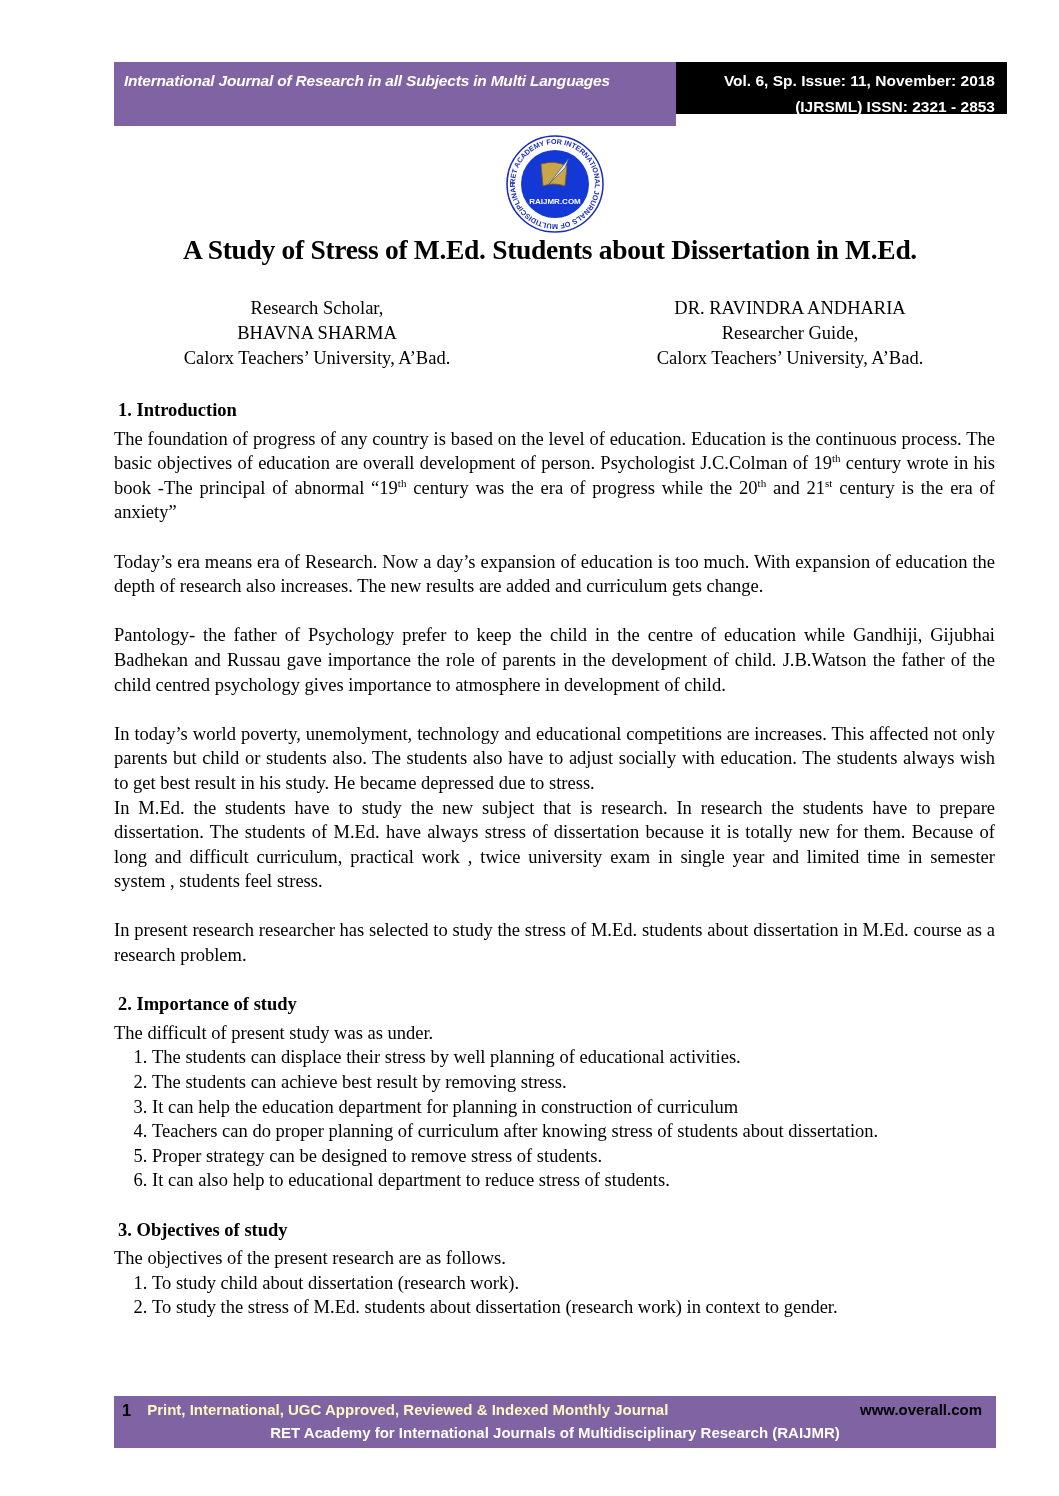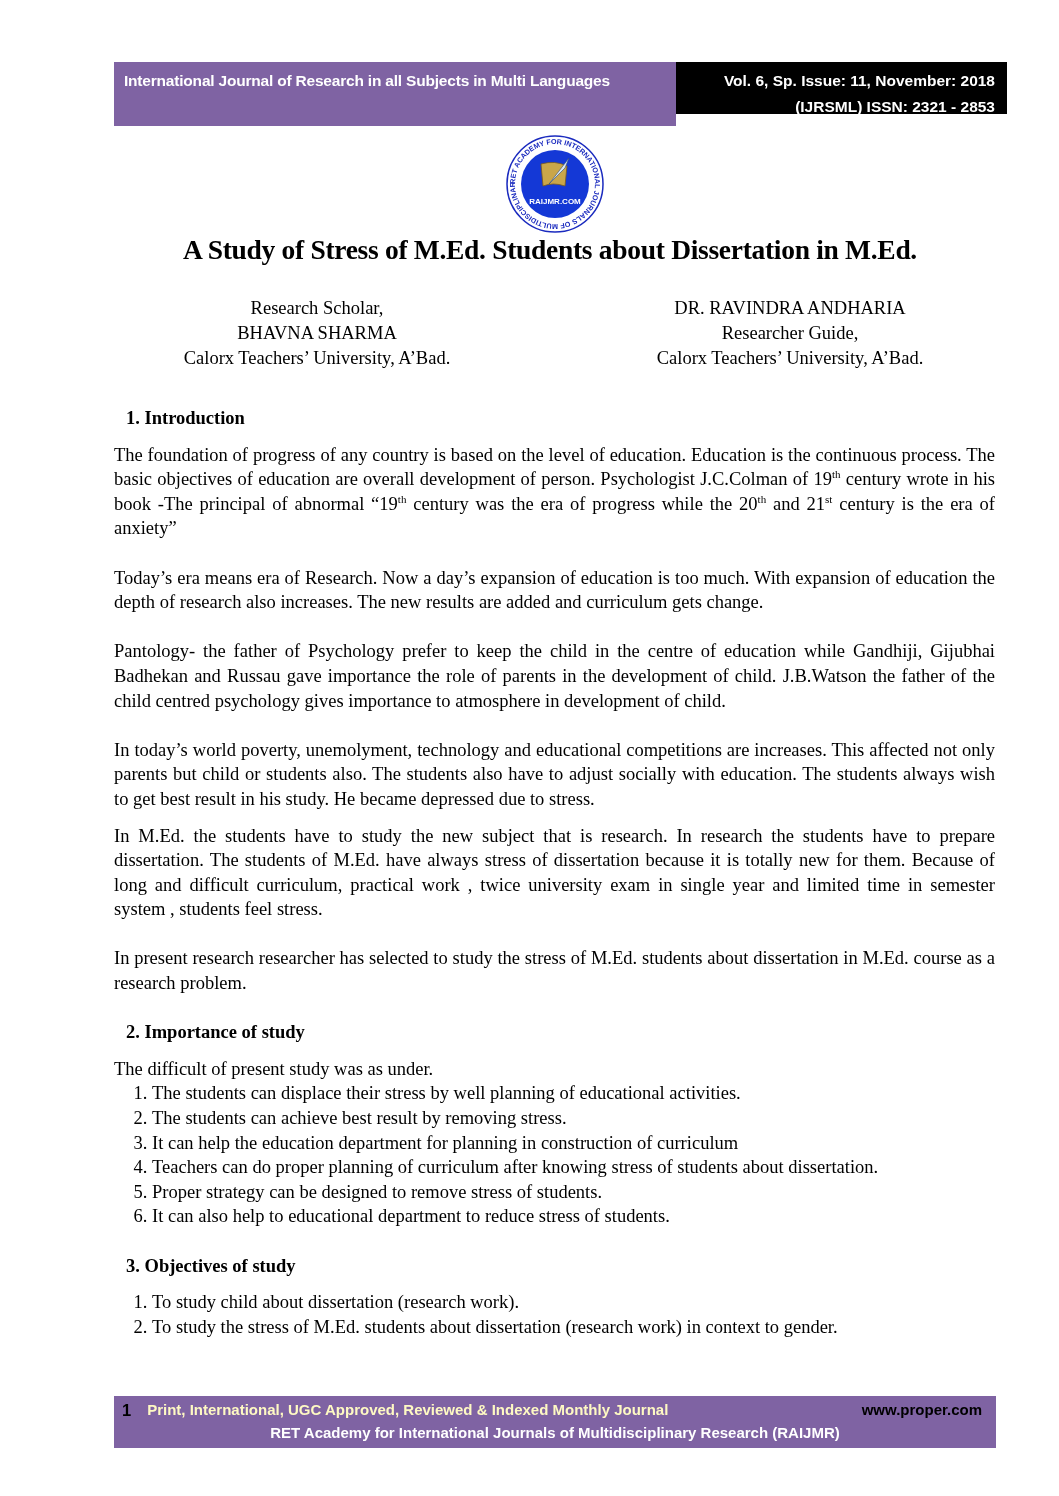--- a/index.html
+++ b/index.html
@@ -1,33 +1,33 @@
 <!DOCTYPE html>
 <html><head>
 <meta charset="utf-8">
 <style>
   html, body { margin: 0; padding: 0; background: #ffffff; }
   body { width: 1059px; height: 1496px; position: relative; overflow: hidden; }
 
   .header-bar { position: absolute; left: 114px; top: 62px; width: 893px; height: 64px; display: flex; }
-  .header-left { background: #7f63a3; width: 562px; height: 64px; color: #fff; padding: 6px 0 0 10px; box-sizing: border-box; font-family: "Liberation Sans", sans-serif; font-weight: bold; font-size: 15.5px; line-height: 26px; letter-spacing: -0.2px; }
+  .header-left { background: #7f63a3; width: 562px; height: 64px; color: #fff; padding: 6px 0 0 10px; box-sizing: border-box; font-family: "Liberation Sans", sans-serif; font-weight: bold; font-size: 15.5px; line-height: 26px; letter-spacing: -0.2px; font-style: italic; }
   .header-right { background: #000; flex: 1; height: 52px; color: #fff; box-sizing: border-box; padding: 6px 12px 0 0; text-align: right; font-family: "Liberation Sans", sans-serif; font-weight: bold; font-size: 15.5px; line-height: 26px; }
 
   .logo { position: absolute; left: 505px; top: 134px; width: 100px; height: 100px; }
 
   .title { position: absolute; left: 0; top: 234px; width: 1100px; text-align: center; font-family: "Liberation Serif", serif; font-weight: bold; font-size: 27.5px; letter-spacing: -0.3px; color: #000; }
 
   .author { position: absolute; top: 296px; width: 420px; text-align: center; font-family: "Liberation Serif", serif; font-size: 18.5px; line-height: 25px; color: #000; }
   .author.a1 { left: 107px; }
   .author.a2 { left: 580px; }
 
   .content { position: absolute; left: 114px; top: 394px; width: 881px; font-family: "Liberation Serif", serif; font-size: 18.5px; line-height: 24.6px; color: #000; }
-  .content h2 { font-size: 18.5px; font-weight: bold; margin: 12px; line-height: 24.6px; }
+  .content h2 { font-size: 18.5px; font-weight: bold; margin: 4px; line-height: 24.6px; }
   .content p { margin: 0 0 24.6px 0; text-align: justify; }
-  .content p.tight { margin-bottom: 12px; }
+  .content p.tight { margin-bottom: 0; }
   .content ol { margin: 0 0 24.6px 0; padding-left: 38px; }
   .content ol li { padding-left: 0; }
   sup { font-size: 11px; line-height: 0; vertical-align: 7px; }
 
   .footer-bar { position: absolute; left: 114px; top: 1396px; width: 882px; height: 52px; background: #7f63a3; color: #000; font-family: "Liberation Sans", sans-serif; font-weight: bold; box-sizing: border-box; }
   .footer-row1 { position: absolute; left: 8px; top: 3px; font-size: 15px; line-height: 22px; display: flex; width: 860px; }
   .footer-row1 .pgnum { font-size: 16.5px; margin-right: 16px; }
   .footer-row1 .url { margin-left: auto; }
   .footer-row2 { position: absolute; left: 0; top: 26px; width: 100%; text-align: center; font-size: 15px; line-height: 22px; color: #fff; }
   .footer-row1 .journal { color: #fef9c3; }
@@ -88,26 +88,27 @@
   <ol>
     <li>The students can displace their stress by well planning of educational activities.</li>
     <li>The students can achieve best result by removing stress.</li>
     <li>It can help the education department for planning in construction of curriculum</li>
     <li>Teachers can do proper planning of curriculum after knowing stress of students about dissertation.</li>
     <li>Proper strategy can be designed to remove stress of students.</li>
     <li>It can also help to educational department to reduce stress of students.</li>
   </ol>
 
   <h2>3. Objectives of study</h2>
+  <div>The objectives of the present research are as follows.</div>
   <ol>
     <li>To study child about dissertation (research work).</li>
     <li>To study the stress of M.Ed. students about dissertation (research work) in context to gender.</li>
   </ol>
 </div>
 
 <div class="footer-bar">
   <div class="footer-row1">
     <span class="pgnum">1</span>
     <span class="journal">Print, International, UGC Approved,  Reviewed &amp; Indexed Monthly Journal</span>
-    <span class="url">www.proper.com</span>
+    <span class="url">www.overall.com</span>
   </div>
   <div class="footer-row2">RET Academy for International Journals of Multidisciplinary Research (RAIJMR)</div>
 </div>
 
 </body></html>

